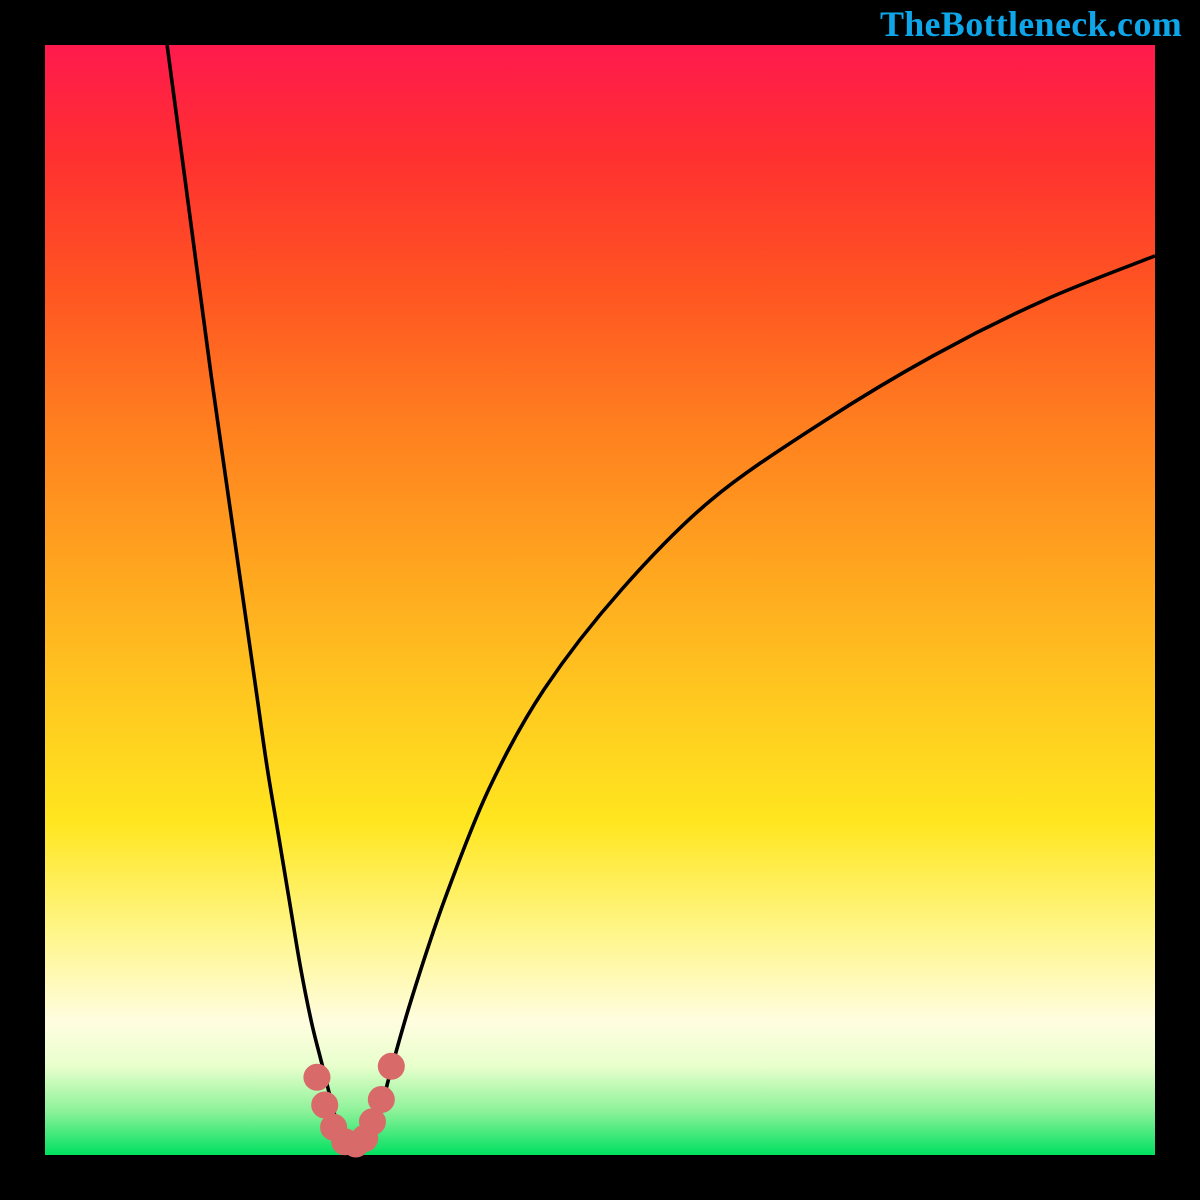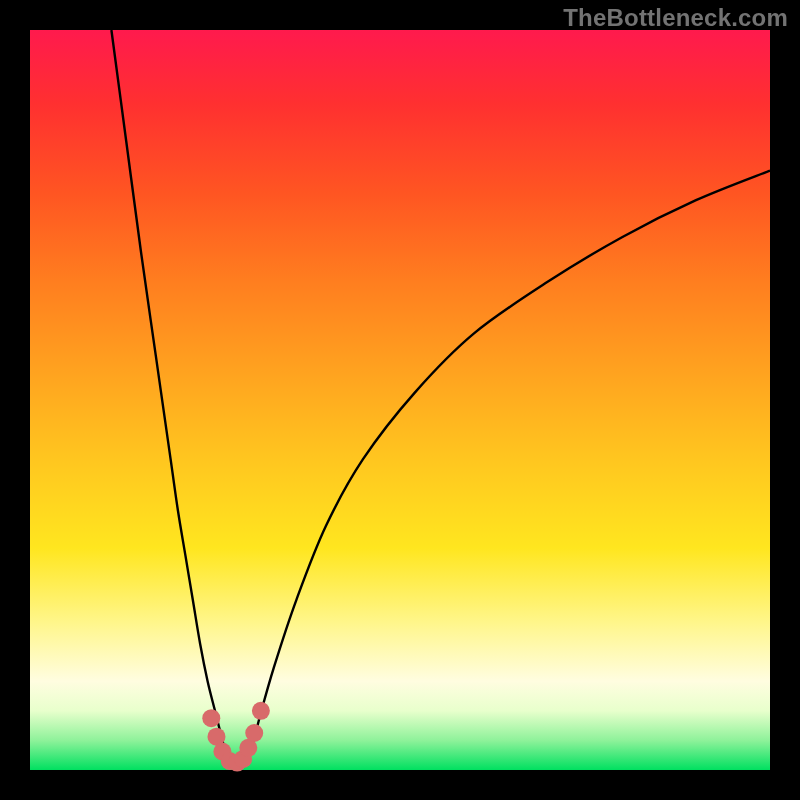--- a/index.html
+++ b/index.html
@@ -44,24 +44,24 @@
     left: 0;
     top: 0;
     width: 740px;
     height: 740px;
     overflow: visible;
   }
   .watermark {
     position: absolute;
     top: 4px;
     right: 12px;
-    font-family: Liberation Sans, sans-serif;
+    font-family: Liberation Serif, serif;
     font-size: 24px;
     font-weight: 600;
-    color: #737373;
+    color: #0ea5e9;
     letter-spacing: 0.2px;
   }
 </style>
 </head>
 <body>
 
 <div class="frame">
   <div class="plot">
     <svg class="curve" viewBox="0 0 740 740">
       <path id="left-branch" fill="none" stroke="#000" stroke-width="2.4" d="M 81.4,0 C 83.86666666666667,18.5 91.26666666666667,74 96.2,111 C 101.13333333333334,148 106.06666666666666,186.23333333333335 111,222 C 115.93333333333334,257.76666666666665 120.86666666666667,291.0666666666666 125.80000000000001,325.59999999999997 C 130.73333333333335,360.1333333333333 136.9,403.29999999999995 140.6,429.2 C 144.29999999999998,455.1 145.53333333333333,464.9666666666667 148,481 C 150.46666666666667,497.0333333333333 152.93333333333334,510.59999999999997 155.4,525.4 C 157.86666666666667,540.1999999999999 160.33333333333334,555 162.8,569.8 C 165.26666666666668,584.5999999999999 167.73333333333335,600.6333333333333 170.20000000000002,614.2 C 172.66666666666669,627.7666666666668 175.13333333333333,640.1 177.6,651.2 C 180.06666666666666,662.3000000000001 182.53333333333333,670.9333333333333 185,680.8 C 187.46666666666667,690.6666666666666 190.55,703 192.4,710.4 C 194.25,717.8 194.86666666666667,720.8833333333334 196.10000000000002,725.2 C 197.33333333333337,729.5166666666667 199.18333333333334,734.4499999999999 199.8,736.3"></path>

